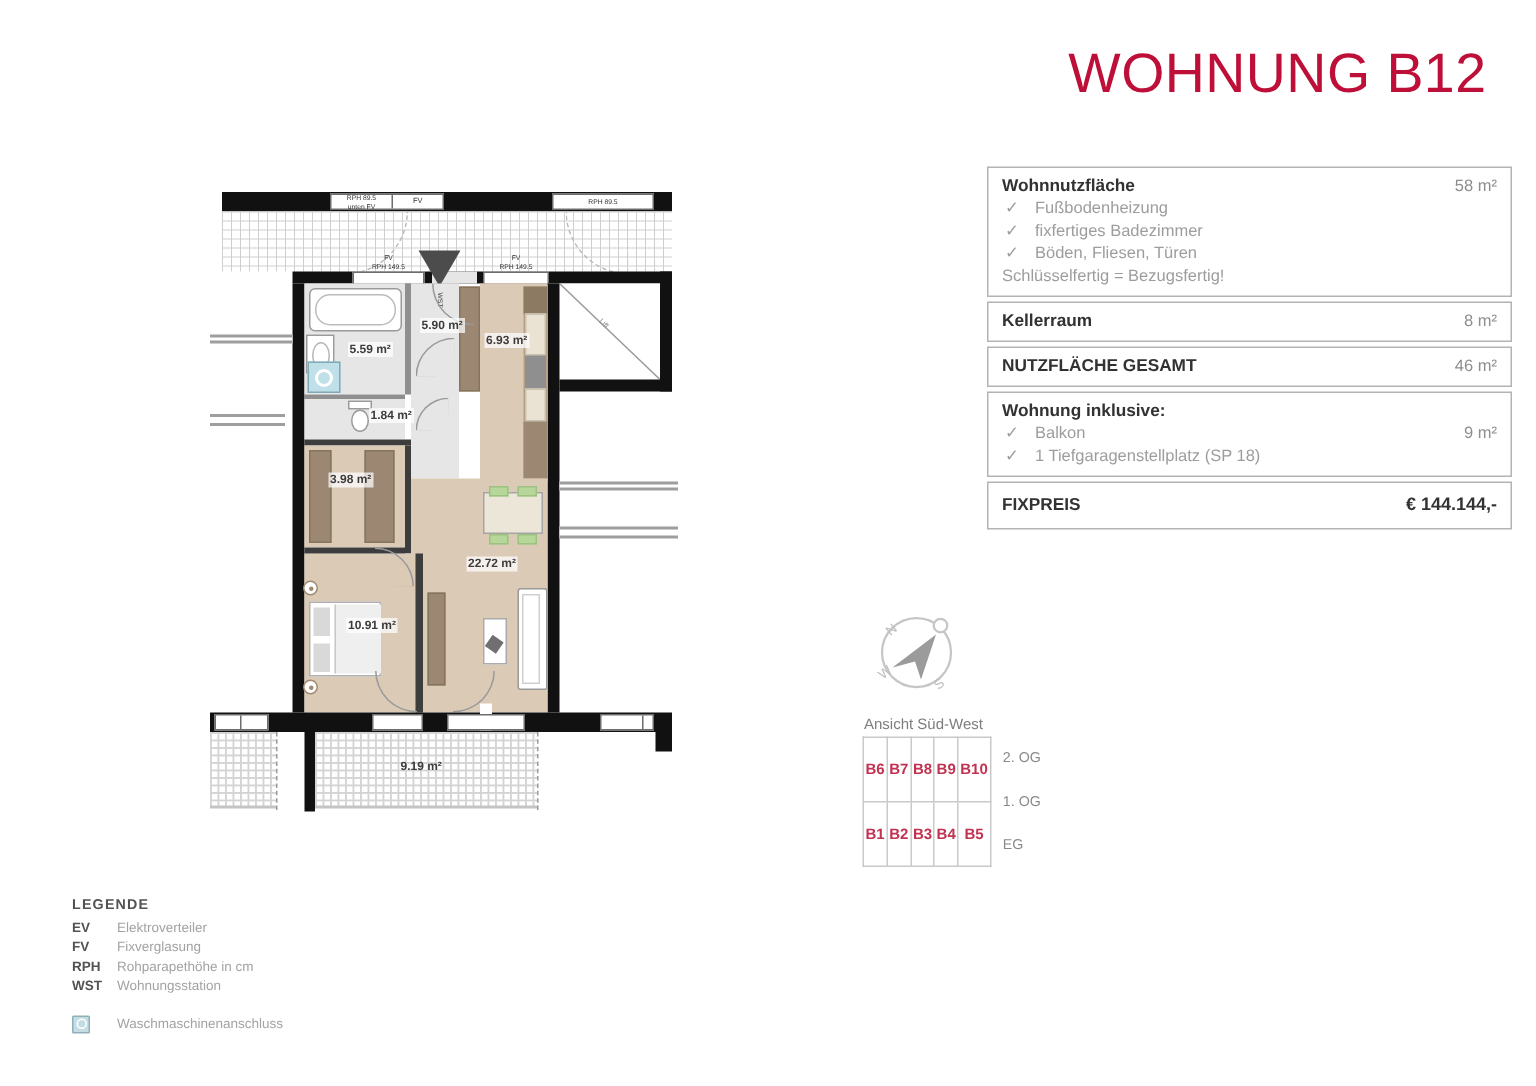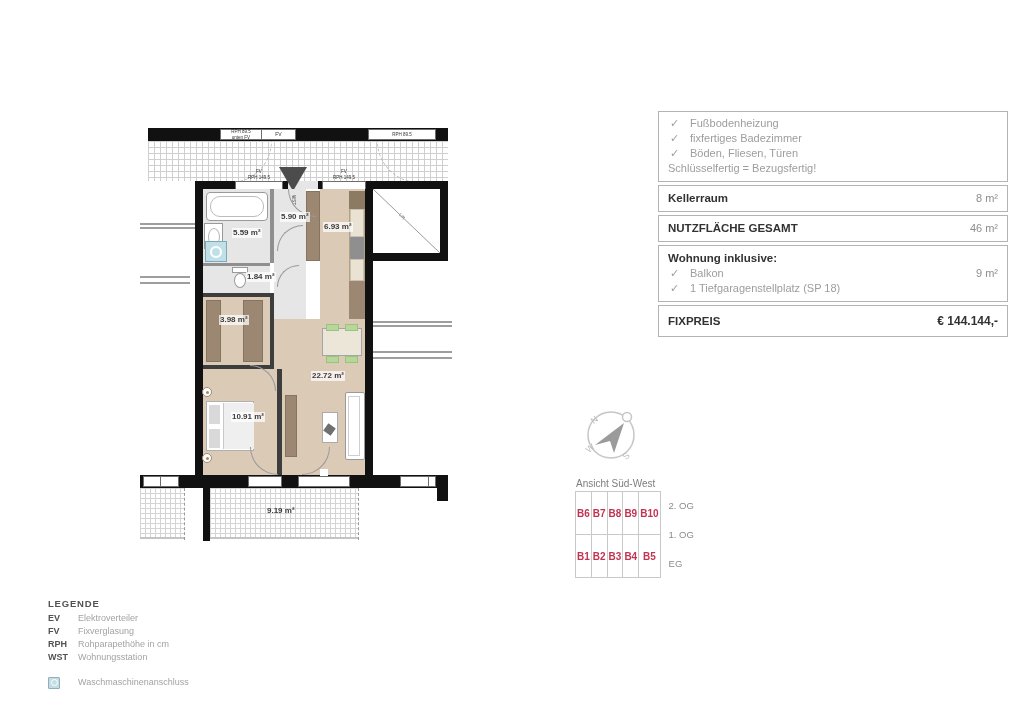--- a/index.html
+++ b/index.html
@@ -62,23 +62,28 @@
   .tlbl{font-size:4.5px;color:#333;line-height:5.5px;text-align:center;white-space:nowrap;}
   .arc{border:1px solid #9a9a9a;background:transparent;}
   .darc{border:1px dashed #b9b9b9;background:transparent;}
   .stub{background:#fff;border-top:2px solid #9e9e9e;border-bottom:2px solid #9e9e9e;}
 </style>
 </head>
 <body>
 
 <div class="page">
 
+  <div class="a title">WOHNUNG B12</div>
 
   <div class="a info">
     <div class="sec">
+      <div class="row">
+        <span class="lbl">Wohnnutzfläche</span>
+        <span class="val">58 m²</span>
+      </div>
       <div class="chk">
         <span class="tick">✓</span>
         <span>Fußbodenheizung</span>
       </div>
       <div class="chk">
         <span class="tick">✓</span>
         <span>fixfertiges Badezimmer</span>
       </div>
       <div class="chk">
         <span class="tick">✓</span>

